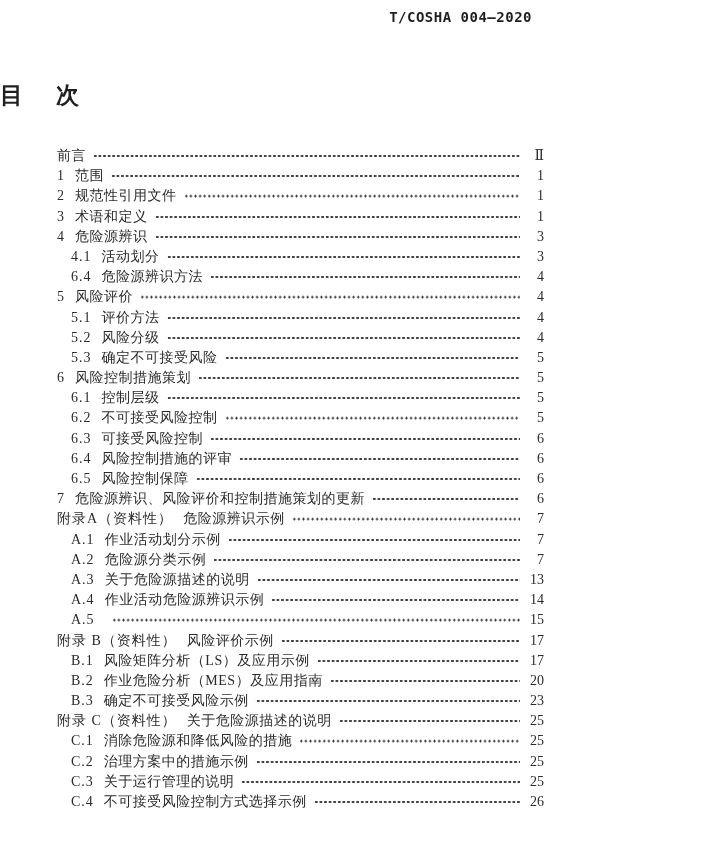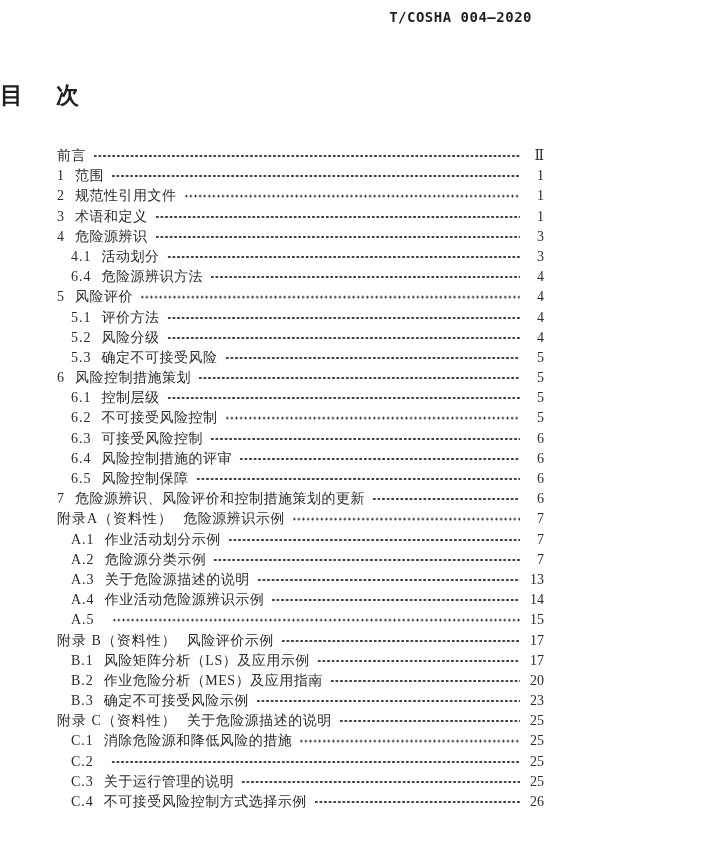--- a/index.html
+++ b/index.html
@@ -248,20 +248,21 @@
     <span class="pg">25</span>
   </div>
       <div class="row lvl1">
     <span class="num">C.1</span>
     <span class="t">消除危险源和降低风险的措施</span>
     <span class="leader"></span>
     <span class="pg">25</span>
   </div>
       <div class="row lvl1">
     <span class="num">C.2</span>
+    <span class="t">治理方案中的措施示例</span>
     <span class="leader"></span>
     <span class="pg">25</span>
   </div>
       <div class="row lvl1">
     <span class="num">C.3</span>
     <span class="t">关于运行管理的说明</span>
     <span class="leader"></span>
     <span class="pg">25</span>
   </div>
       <div class="row lvl1">

